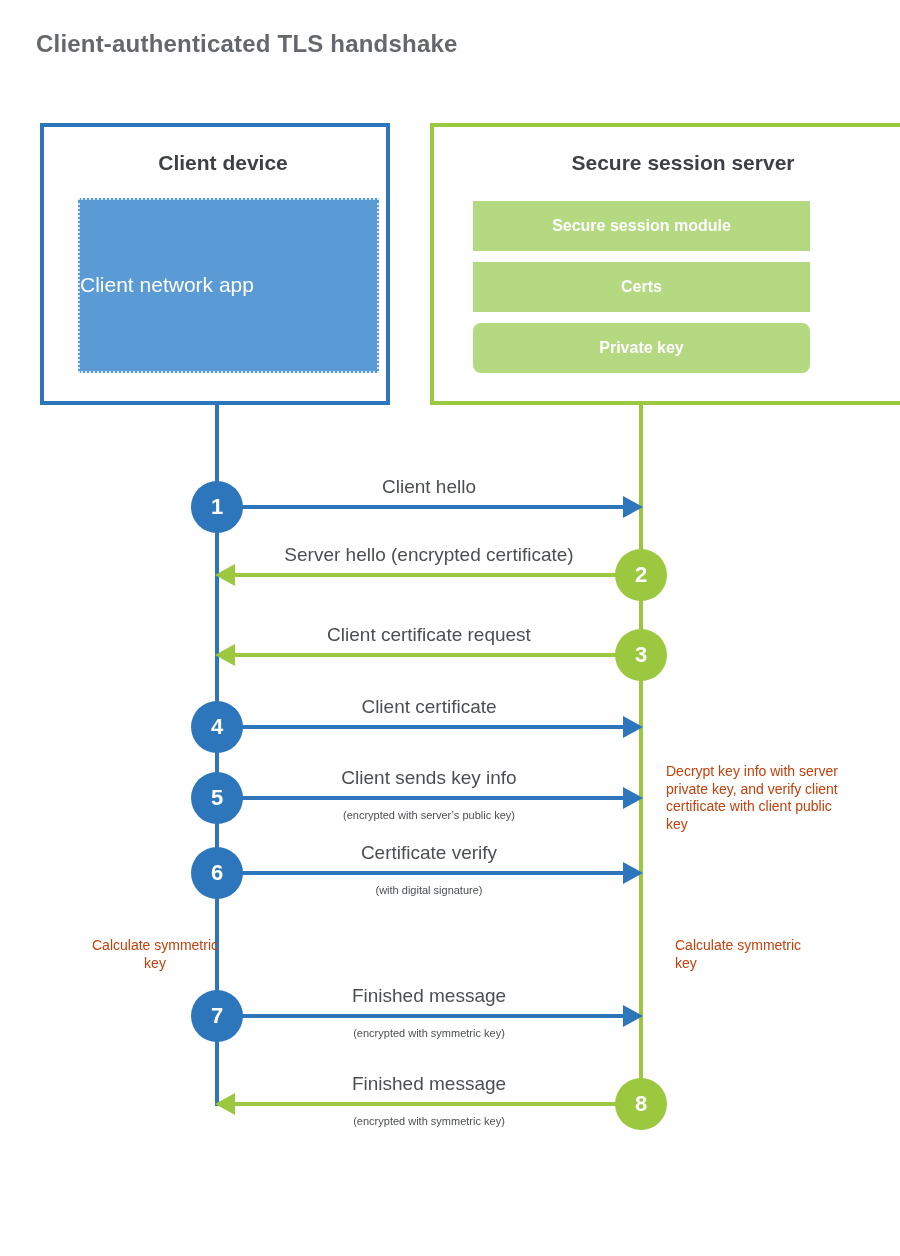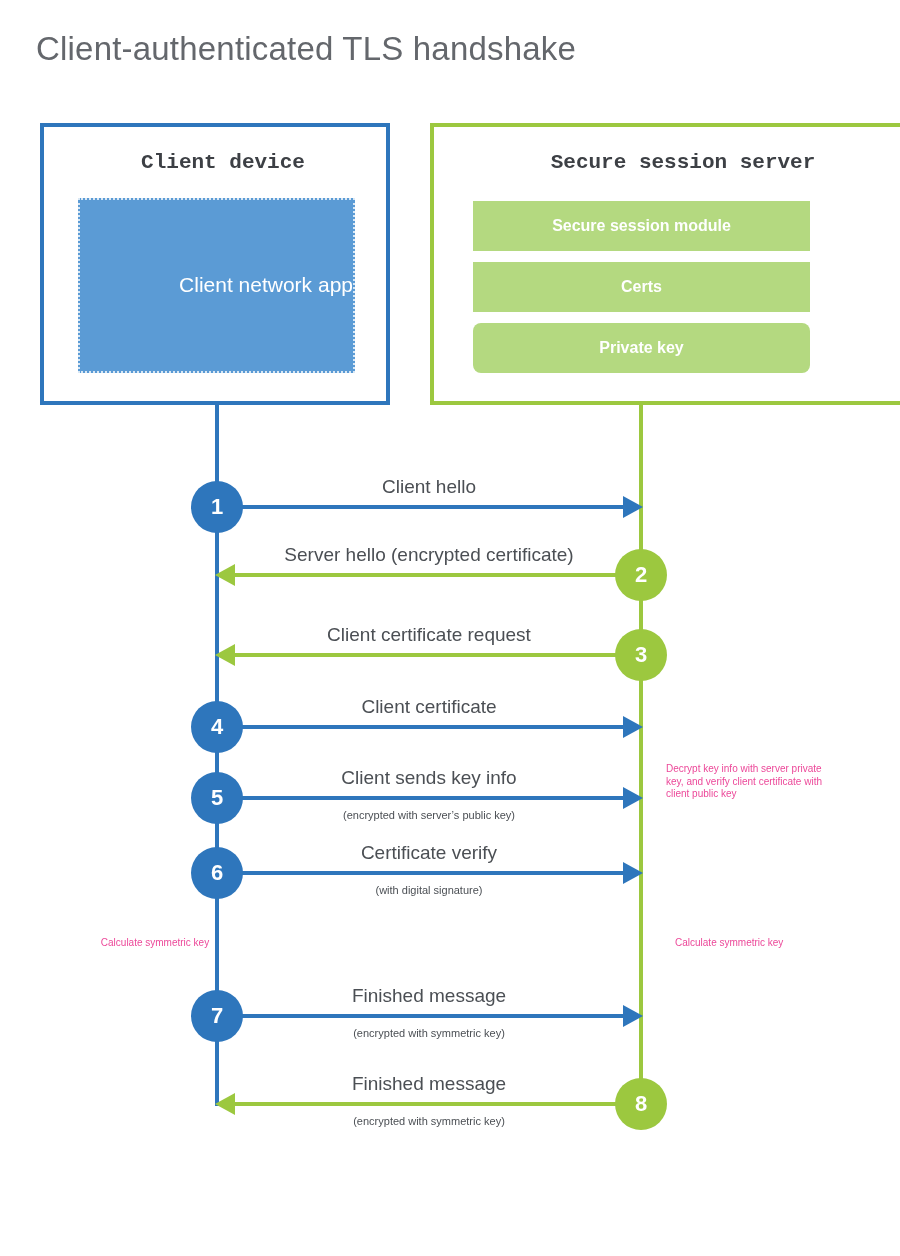--- a/index.html
+++ b/index.html
@@ -2,36 +2,36 @@
 <html style="--blue: #2e76bc; --blueFill: #5b9bd5; --green: #9cc83f; --greenFill: #b4d980;"><head>
 <meta charset="utf-8">
 <style>
   html,body { margin:0; padding:0; background:#ffffff; }
   .canvas {
     position:relative; width:900px; height:1256px; background:#ffffff;
     font-family:"Liberation Sans","DejaVu Sans",sans-serif; overflow:hidden;
   }
   .page-title {
     position:absolute; left:36px; top:30px;
-    font-size:33px; font-weight:400; color:#64676c; letter-spacing:0.2px;
+    font-size:24px; font-weight:700; color:#64676c; letter-spacing:0.2px;
   }
   
   .actor {
     position:absolute; top:123px; background:#fff; box-sizing:border-box;
   }
   .actor.client { left:40px;  width:350px; height:282px; border:4px solid var(--blue); }
   .actor.server { left:430px; width:490px; height:282px; border:4px solid var(--green); }
   .actor-title {
     position:absolute; left:16px; right:0; top:24px; text-align:center;
-    font-size:21px; font-weight:bold; color:#3d4045;font-family:Liberation Mono, monospace;
+    font-size:21px; font-weight:bold; color:#3d4045;
   }
   .app-box {
-    position:absolute; left:34px; top:71px; width:277px; height:175px;
+    position:absolute; left:34px; top:71px; width:301px; height:175px;
     background:var(--blueFill); border:2px dotted #d9e8f5; box-sizing:border-box;
-    display:flex; align-items:center; justify-content:flex-end;
+    display:flex; align-items:center; justify-content:flex-start;
   }
   .app-box span {
     color:#ffffff; font-size:21px; text-align:center; line-height:1.35;
     max-width:190px; display:inline-block;
   }
   .module-bar {
     position:absolute; left:39px; width:337px; height:50px;
     background:var(--greenFill); color:#ffffff; font-size:16px;
     display:flex; align-items:center; justify-content:center;font-weight:bold;
   }
@@ -61,21 +61,21 @@
   .msg.dir-left  .head { left:-2px;  border-right:20px solid var(--green); }
   .msg .circle {
     position:absolute; top:-26px; width:52px; height:52px; border-radius:50%;
     color:#fff; font-size:22px; font-weight:bold;
     display:flex; align-items:center; justify-content:center;
   }
   .msg.c-blue  .circle { left:-26px;  background:var(--blue); }
   .msg.c-green .circle { right:-26px; background:var(--green); }
   
   .note {
-    position:absolute; font-size:10px; color:#ec4899; line-height:1.25;
+    position:absolute; font-size:14px; color:#c2410c; line-height:1.25;
   }
   .note.decrypt { left:666px; top:763px; width:172px; }
   .note.calc-left  { left:80px;  top:937px; width:150px; text-align:center; }
   .note.calc-right { left:675px; top:937px; width:150px; text-align:left; }
 </style>
 </head>
 <body>
 
 <div class="canvas">
 

